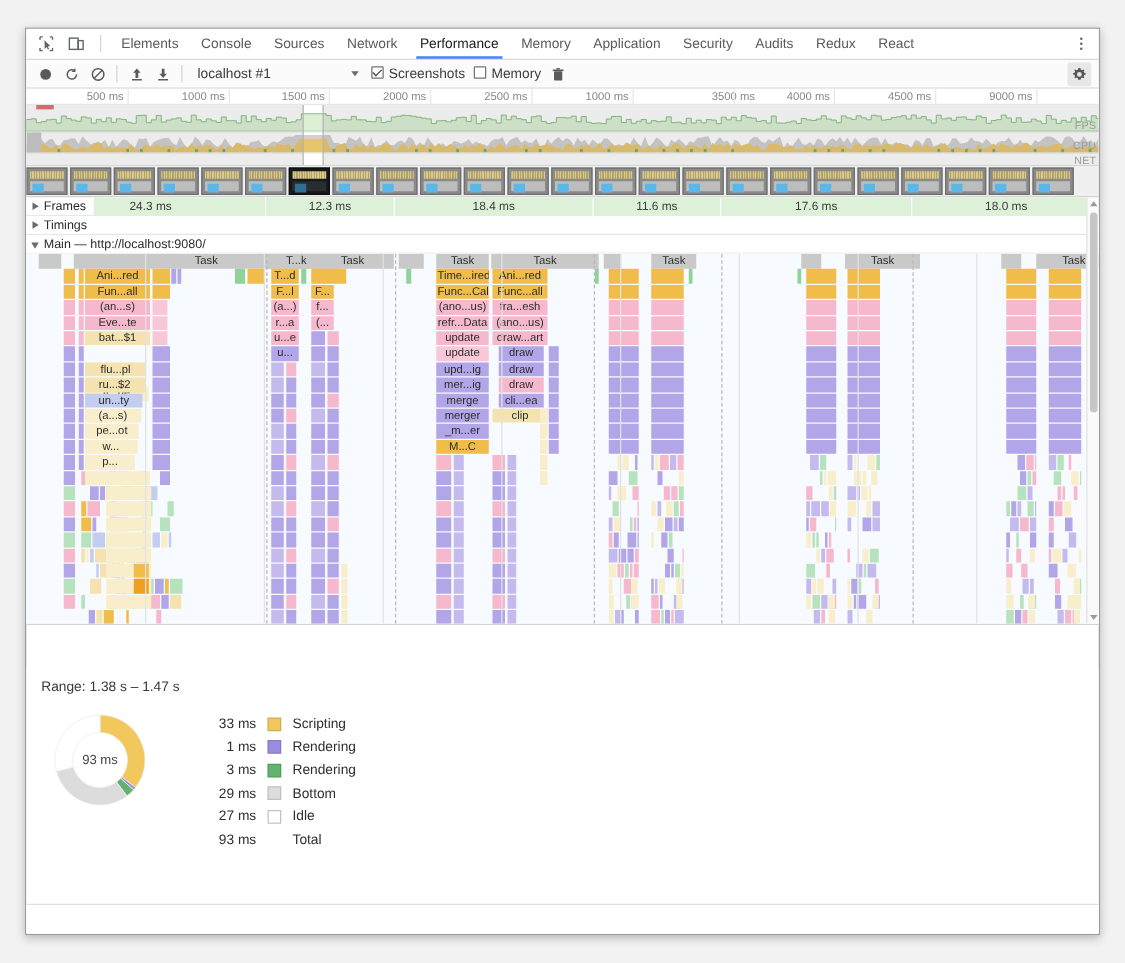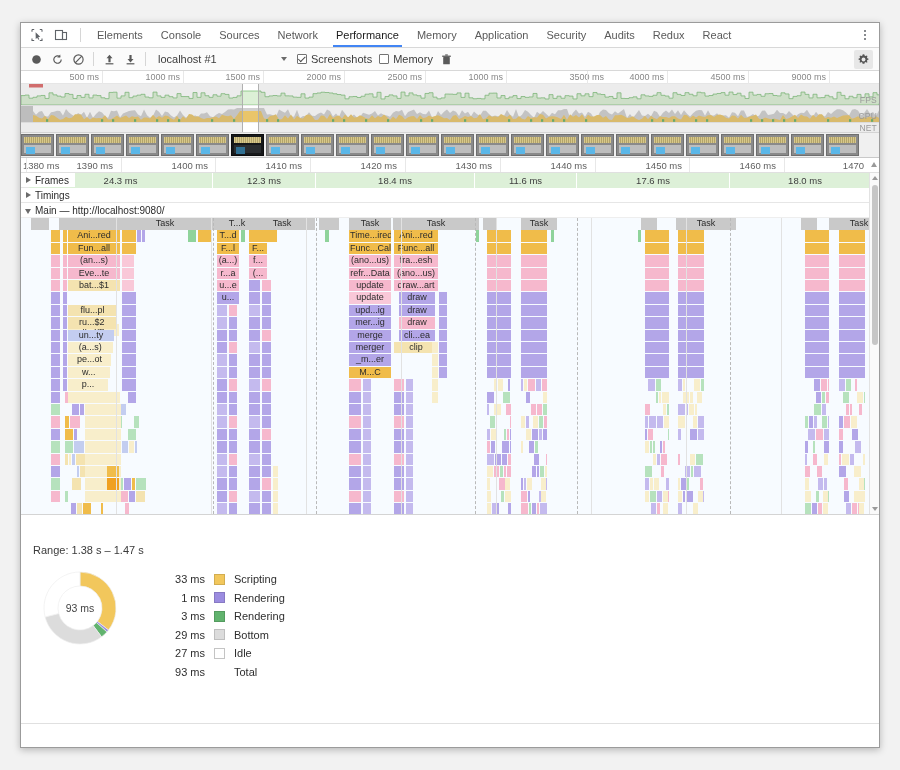--- a/index.html
+++ b/index.html
@@ -99,21 +99,21 @@
     font-size: 11px; color: #3c3c3c;
     position: relative;
   }
   .select .arrow {
     margin-left: auto;
     width: 0; height: 0;
     border-left: 3.5px solid transparent;
     border-right: 3.5px solid transparent;
     border-top: 4px solid #6b6b6b;
   }
-  .checkitem { display: flex; align-items: center; gap: 4px; font-size: 11px; color: #3c3c3c; }
+  .checkitem { display: flex; align-items: flex-start; gap: 4px; font-size: 11px; color: #3c3c3c; }
   .cbx {
     width: 10px; height: 10px;
     border: 1px solid #737373;
     background: #fff;
     border-radius: 1px;
     display: flex; align-items: center; justify-content: center;
   }
   .cbx.checked::after {
     content: "";
     width: 6px; height: 3px;
@@ -698,33 +698,20 @@
           <div class="ft-body"></div>
           <div class="ft-blue"></div>
         </div>
         <div class="frame-thumb">
           <div class="ft-top"></div>
           <div class="ft-body"></div>
           <div class="ft-blue"></div>
         </div>
       </div>
 
-    <div class="tl-ruler" id="tl-ruler">
-      <div class="ruler-up"></div>
-    <div class="tl-tick first" style="left: 0px; width: 80px;">1380 ms</div>
-        <div class="tl-tick" style="left: 5px; width: 90px;">1390 ms</div>
-        <div class="tl-tick" style="left: 100px; width: 90px;">1400 ms</div>
-        <div class="tl-tick" style="left: 194px; width: 90px;">1410 ms</div>
-        <div class="tl-tick" style="left: 289px; width: 90px;">1420 ms</div>
-        <div class="tl-tick" style="left: 384px; width: 90px;">1430 ms</div>
-        <div class="tl-tick" style="left: 479px; width: 90px;">1440 ms</div>
-        <div class="tl-tick" style="left: 574px; width: 90px;">1450 ms</div>
-        <div class="tl-tick" style="left: 668px; width: 90px;">1460 ms</div>
-        <div class="tl-tick last" style="left: 763px; width: 90px;">1470</div>
-      </div>
 
     <div class="tracks">
 
       <div class="frames-row">
         <div class="frames-bg"></div>
         <div id="frames-segs">
             <div class="frame-seg" style="left: 8px; width: 184px;">24.3 ms</div>
             <div class="frame-seg" style="left: 192px; width: 103px;">12.3 ms</div>
             <div class="frame-seg" style="left: 295px; width: 159px;">18.4 ms</div>
             <div class="frame-seg" style="left: 454px; width: 102px;">11.6 ms</div>

